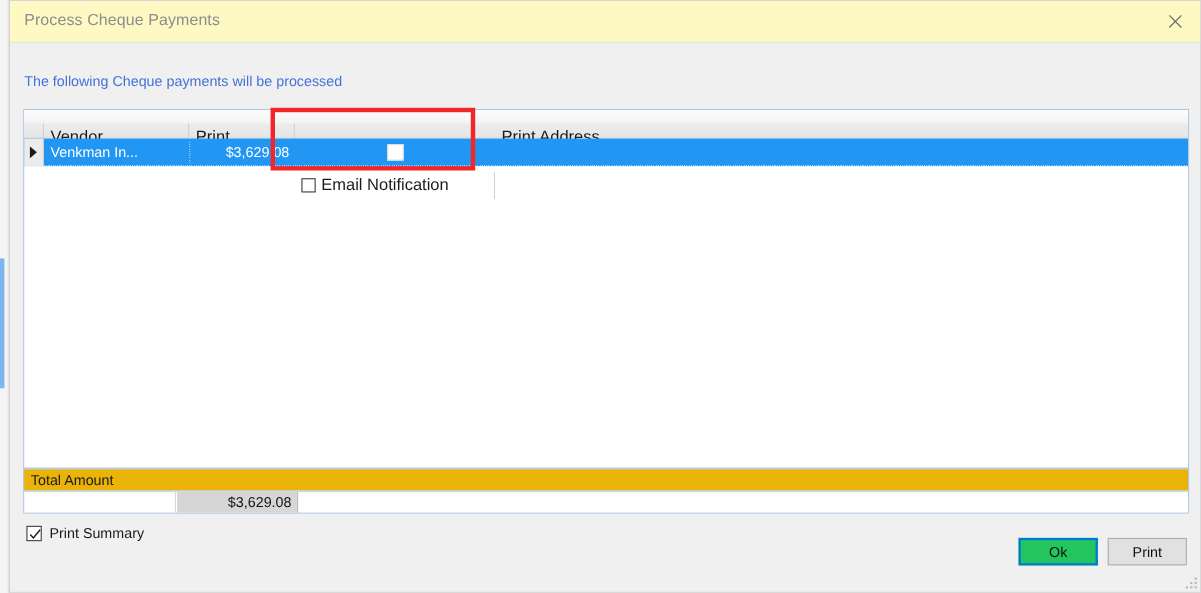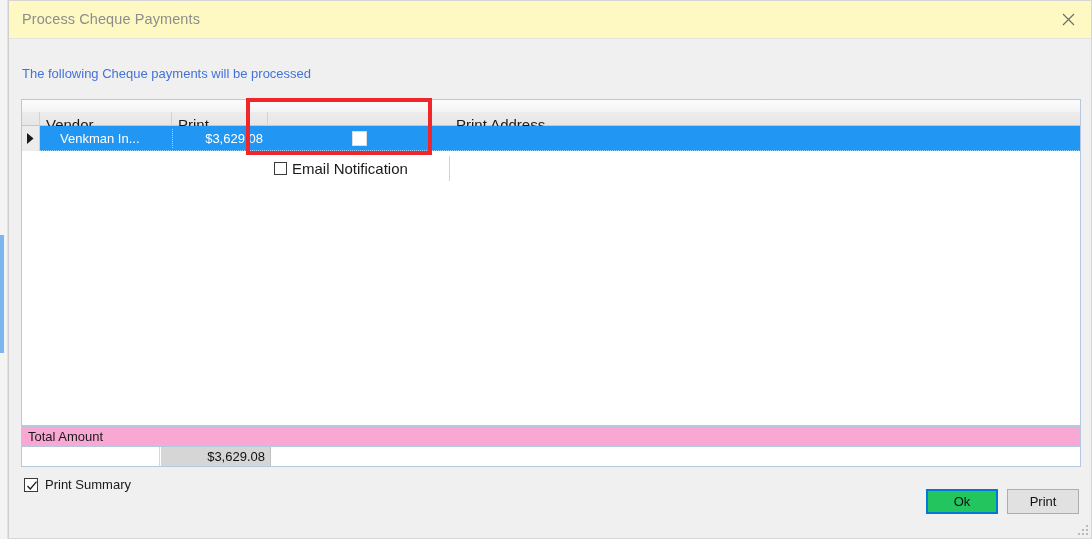--- a/index.html
+++ b/index.html
@@ -150,21 +150,21 @@
   .rcell {
     position: absolute;
     top: 0; height: 25px;
     display: flex;
     align-items: center;
     font-size: 13px;
     color: #ffffff;
     white-space: nowrap;
     overflow: hidden;
   }
-  .rcell.left { padding-left: 20px; justify-content: flex-start; }
+  .rcell.left { padding-left: 6px; justify-content: flex-start; }
   .rcell.right { padding-right: 5px; justify-content: flex-end; }
   .rcell.center { justify-content: center; }
   .row-chk {
     width: 15px; height: 15px;
     border: 1px solid #dcdcdc;
     background: #ffffff;
   }
   .row-dots {
     position: absolute;
     left: 18px; bottom: 0;
@@ -176,21 +176,21 @@
     top: 3px; height: 19px;
     width: 1px;
     background-image: repeating-linear-gradient(to bottom, rgba(255,255,255,.6) 0 1px, transparent 1px 2px);
   }
 
   
   .total-label-row {
     position: absolute;
     left: 12px; top: 425px;
     width: 1060px; height: 21px;
-    background: #f9a8d4;
+    background: #eab308;
     border: 1px solid #b4c9e0;
     display: flex; align-items: center;
     padding-left: 6px;
     font-size: 13px;
     color: #1a1a1a;
   }
   .total-value-row {
     position: absolute;
     left: 12px; top: 445px;
     width: 1060px; height: 21px;

